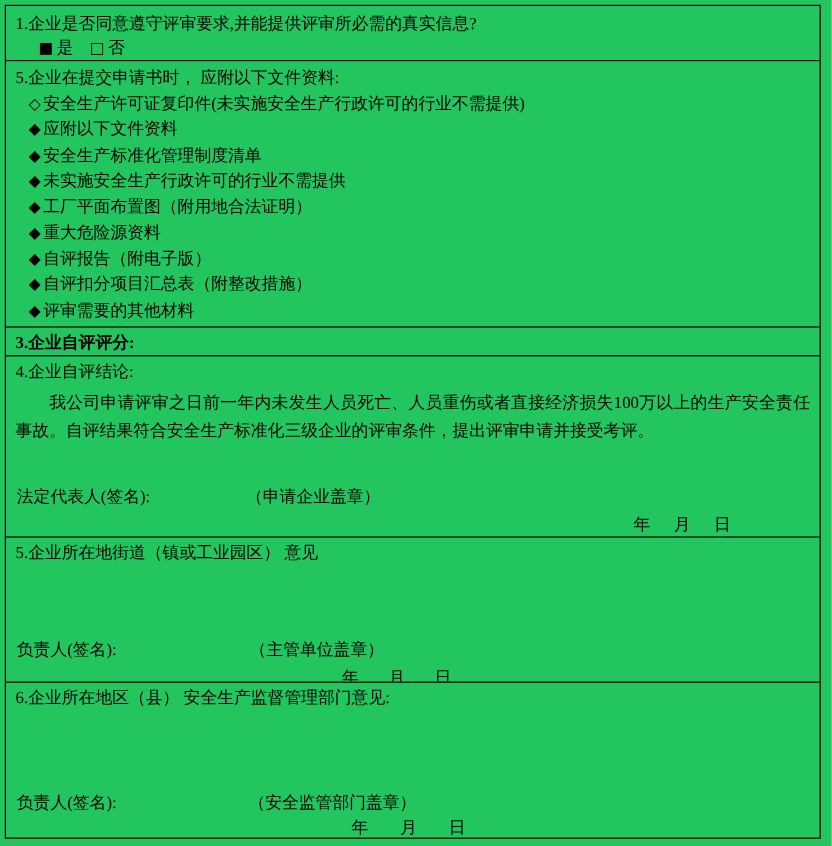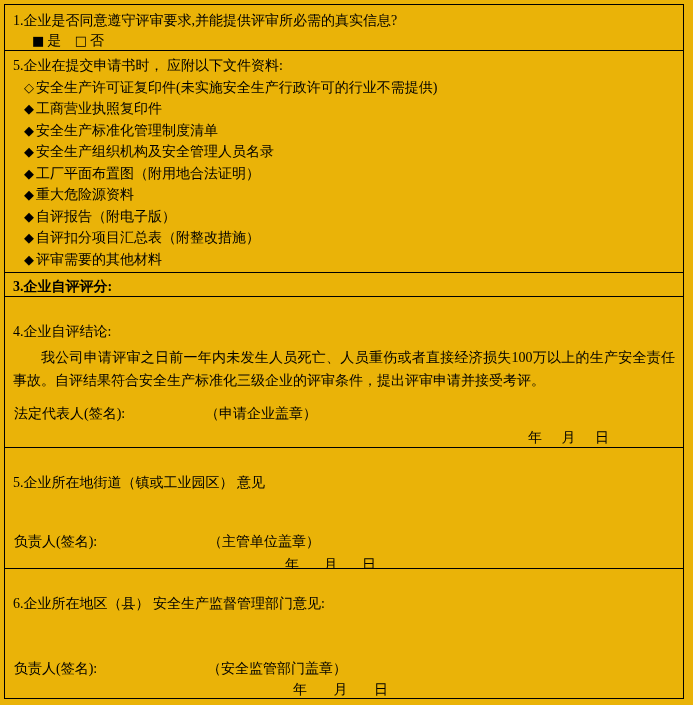--- a/index.html
+++ b/index.html
@@ -1,20 +1,20 @@
 <!DOCTYPE html>
 <html><head>
 <meta charset="utf-8">
 <style>
   * { margin:0; padding:0; box-sizing:border-box; }
   body { background:#fff; }
   .page {
     position:relative;
     width:693px; height:705px;
-    background:#eab308;
+    background:#22c55e;
     color:#000;
     font-family:"Liberation Serif","DejaVu Serif","DejaVu Sans",serif;
     font-size:14px;
     overflow:hidden;
   }
   .form-table {
     position:absolute; left:4px; top:4px;
     width:680px; height:695px;
     border:1px solid #000;
   }
@@ -27,21 +27,21 @@
   .r5 { height:121px; }
   .r6 { height:130px; }
   .line { line-height:20px; white-space:nowrap; }
   .heading { line-height:17px; white-space:nowrap; }
   .r2 .heading { line-height:21.5px; }
   .options-line { padding-left:19px; line-height:20px; }
   .option { margin-right:10px; cursor:default; }
   .cb { margin-right:3px; font-family:"DejaVu Sans","Liberation Serif",sans-serif; font-size:13px; }
   .li { padding-left:11px; line-height:21.5px; white-space:nowrap; }
   .bullet { margin-right:2px; font-family:"DejaVu Sans","Liberation Serif",sans-serif; font-size:13px; }
-  .r4 .heading, .r5 .heading, .r6 .heading { padding:5px 8px 0;margin-top:21px; }
+  .r4 .heading, .r5 .heading, .r6 .heading { padding:5px 8px 0; }
   .para {
     margin:6px 8px 0;
     max-width:662px;
     text-indent:28px;
     line-height:23px;
     text-align:justify;
   }
   .sig-label { position:absolute; left:9px; white-space:nowrap; }
   .stamp-label { position:absolute; white-space:nowrap; }
   .date-line { position:absolute; white-space:nowrap; }
@@ -65,23 +65,23 @@
       <div class="line">1.企业是否同意遵守评审要求,并能提供评审所必需的真实信息?</div>
       <div class="options-line">
         <span class="option"><span class="cb">■</span><span>是</span></span>
         <span class="option"><span class="cb">□</span><span>否</span></span>
       </div>
     </div>
 
     <div class="row r2">
       <div class="heading">5.企业在提交申请书时， 应附以下文件资料:</div>
       <div class="li"><span class="bullet">◇</span><span>安全生产许可证复印件(未实施安全生产行政许可的行业不需提供)</span></div>
-      <div class="li"><span class="bullet">◆</span><span>工商营业执照复印件</span></div>
+      <div class="li"><span class="bullet">◆</span><span>应附以下文件资料</span></div>
       <div class="li"><span class="bullet">◆</span><span>安全生产标准化管理制度清单</span></div>
-      <div class="li"><span class="bullet">◆</span><span>安全生产组织机构及安全管理人员名录</span></div>
+      <div class="li"><span class="bullet">◆</span><span>未实施安全生产行政许可的行业不需提供</span></div>
       <div class="li"><span class="bullet">◆</span><span>工厂平面布置图（附用地合法证明）</span></div>
       <div class="li"><span class="bullet">◆</span><span>重大危险源资料</span></div>
       <div class="li"><span class="bullet">◆</span><span>自评报告（附电子版）</span></div>
       <div class="li"><span class="bullet">◆</span><span>自评扣分项目汇总表（附整改措施）</span></div>
       <div class="li"><span class="bullet">◆</span><span>评审需要的其他材料</span></div>
     </div>
 
     <div class="row r3">
       <div class="heading">3.企业自评评分:</div>
     </div>

